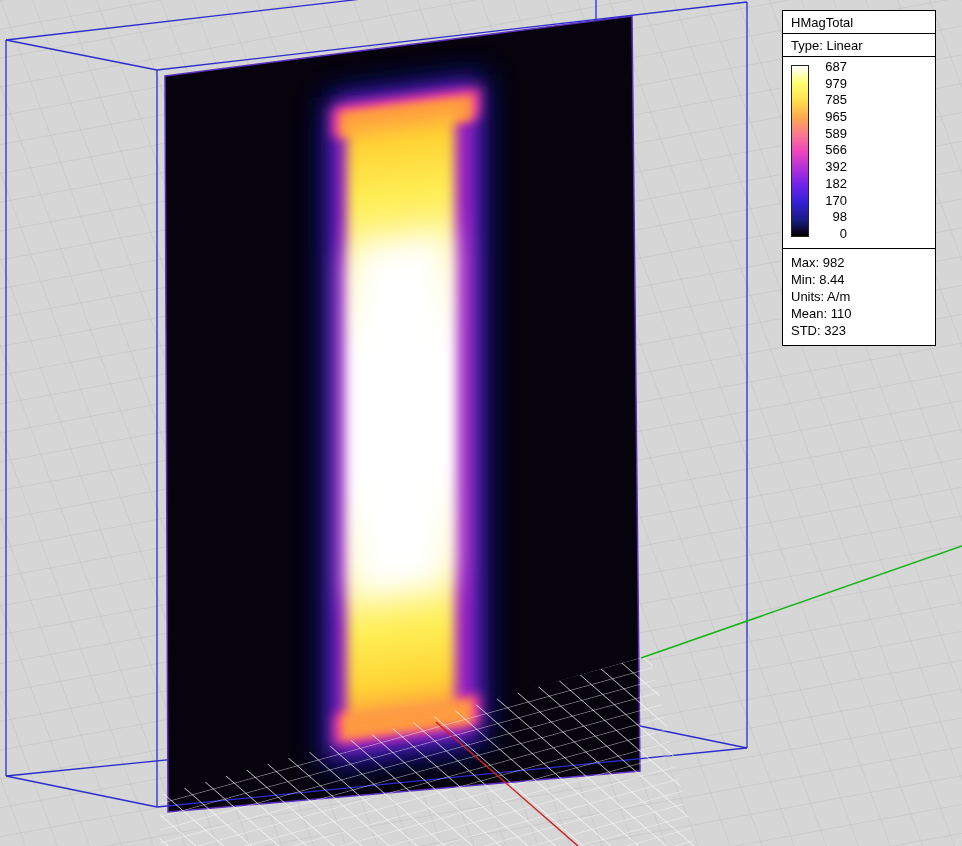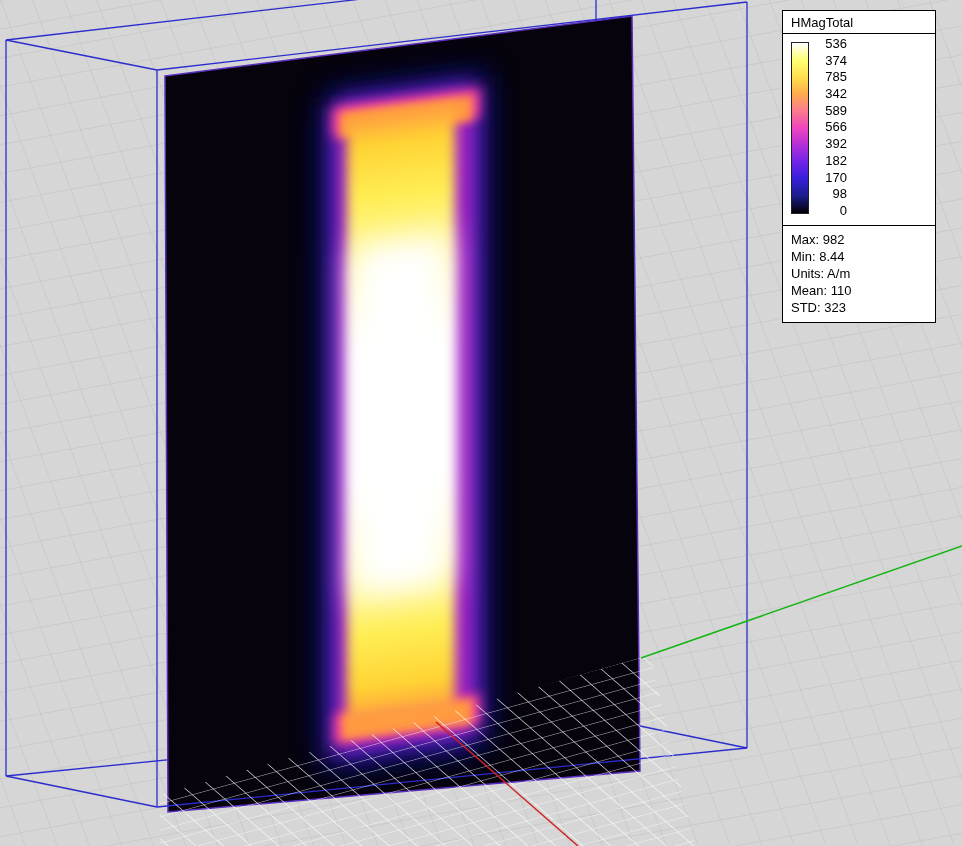--- a/index.html
+++ b/index.html
@@ -127,28 +127,29 @@
     </g>
 
     <polygon points="160,795 650,655 695,846 160,846" fill="url(#meshGrid)"></polygon>
 
     <line x1="641" y1="658" x2="962" y2="546" stroke-width="1.5" stroke="#14b514"></line>
     <line x1="436" y1="722" x2="578" y2="846" stroke-width="1.5" stroke="#cc2222"></line>
   </svg>
 
   <div class="legend">
     <div class="lg-box lg-title">HMagTotal</div>
+    <div class="lg-box lg-type">Type: Linear</div>
 
     <div class="lg-box lg-scale">
       <div class="colorbar" style="background: linear-gradient(rgb(255, 255, 255), rgb(255, 255, 115), rgb(255, 225, 77), rgb(255, 171, 77), rgb(251, 123, 143), rgb(239, 70, 189), rgb(181, 47, 217), rgb(113, 35, 234), rgb(54, 32, 217), rgb(27, 28, 138), rgb(0, 0, 0));"></div>
       <div class="scale-labels">
-        <div class="scale-label">536</div>
-        <div class="scale-label">374</div>
+        <div class="scale-label">687</div>
+        <div class="scale-label">979</div>
         <div class="scale-label">785</div>
-        <div class="scale-label">342</div>
+        <div class="scale-label">965</div>
         <div class="scale-label">589</div>
         <div class="scale-label">566</div>
         <div class="scale-label">392</div>
         <div class="scale-label">182</div>
         <div class="scale-label">170</div>
         <div class="scale-label">98</div>
         <div class="scale-label">0</div>
       </div>
     </div>
 

